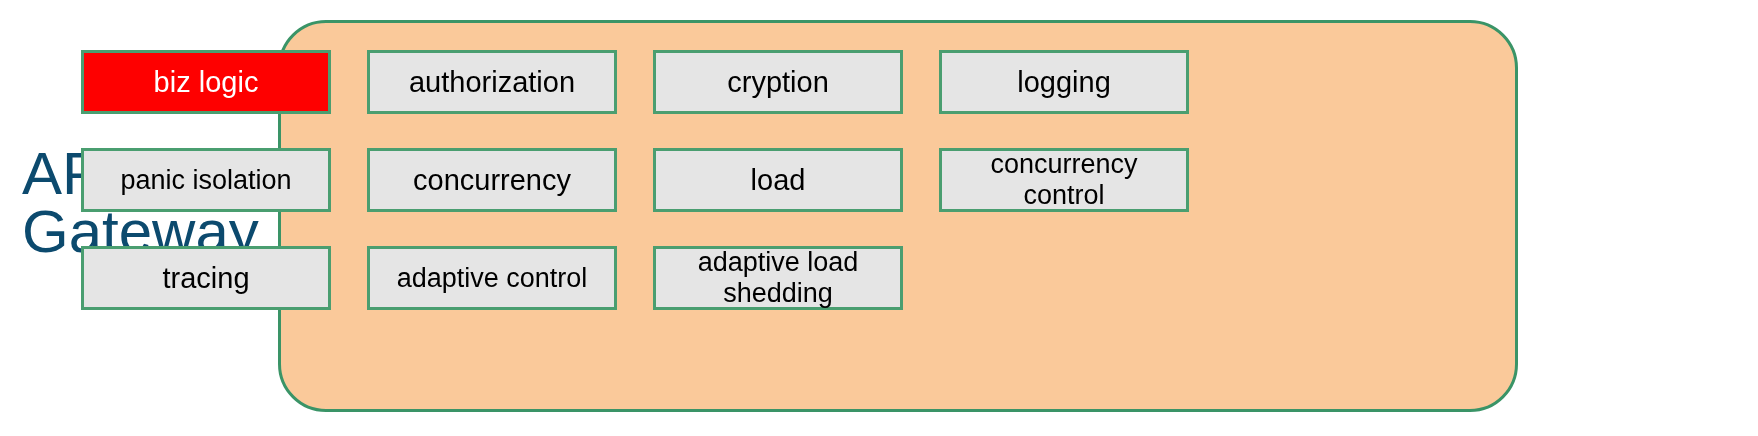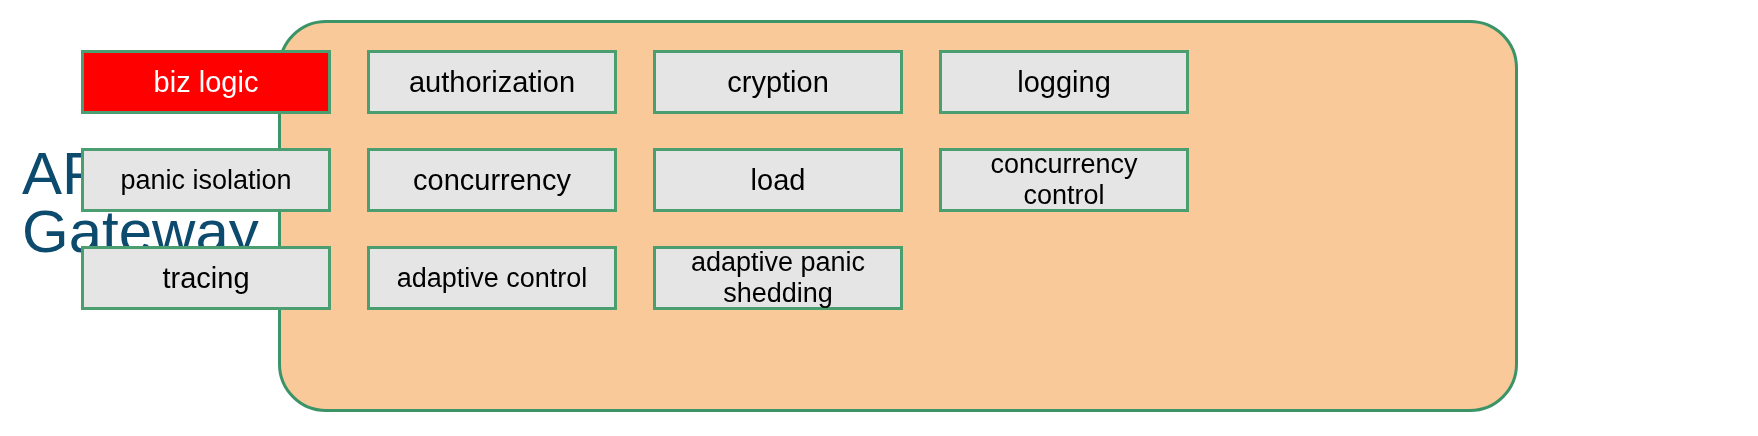--- a/index.html
+++ b/index.html
@@ -100,17 +100,17 @@
       <div class="component-box size-md">authorization</div>
       <div class="component-box size-md">cryption</div>
       <div class="component-box size-md">logging</div>
       <div class="component-box size-sm">panic isolation</div>
       <div class="component-box size-md">concurrency</div>
       <div class="component-box size-md">load</div>
       <div class="component-box size-sm">concurrency
 control</div>
       <div class="component-box size-md">tracing</div>
       <div class="component-box size-sm">adaptive control</div>
-      <div class="component-box size-sm">adaptive panic
+      <div class="component-box size-sm">adaptive load
 shedding</div>
     </div>
 
 </div>
 
 </body></html>

